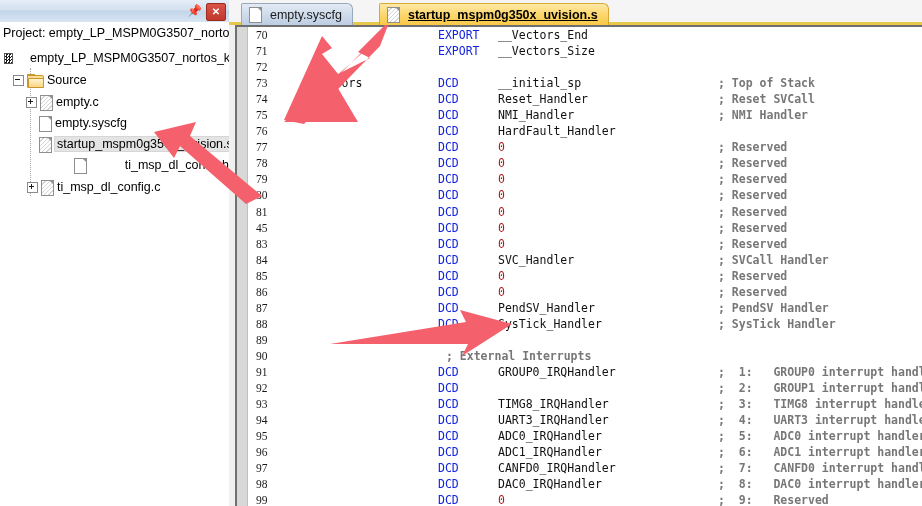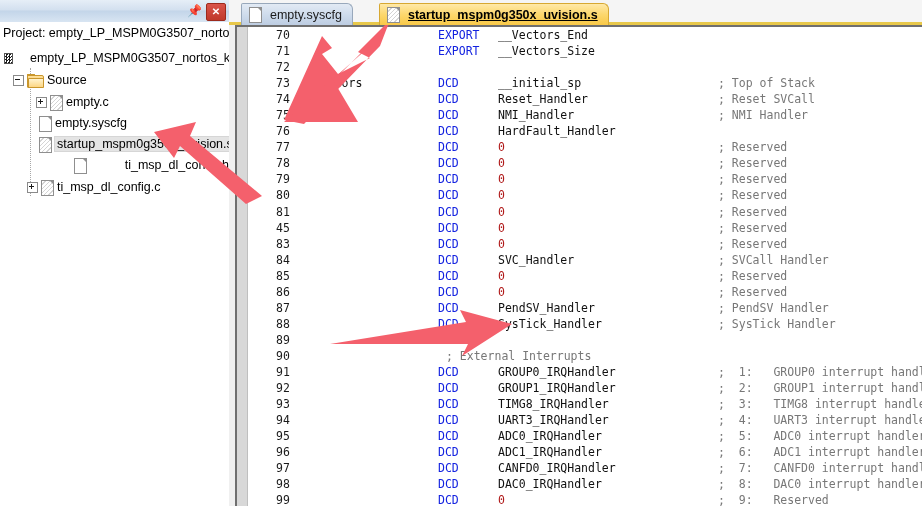--- a/index.html
+++ b/index.html
@@ -173,28 +173,29 @@
     position:absolute;left:11px;top:0;width:676px;height:481px;
     background:#ffffff;
     font-family:"DejaVu Sans Mono","Liberation Mono",monospace;
     font-size:11.5px;
     overflow:hidden;
   }
   .cline{
     position:relative;height:16.05px;line-height:16.05px;white-space:pre;
   }
   .ln{
-    position:absolute;left:16px;width:38px;text-align:center;
+    position:absolute;left:8px;width:38px;text-align:left;
     color:#1a1a1a;
+    font-family:Liberation Serif, serif;
   }
   .col-label{position:absolute;left:52px;color:#101010;}
   .col-op{position:absolute;left:190px;color:#1322e0;}
   .col-val{position:absolute;left:250px;color:#101010;}
   .col-val.zero{color:#b01a1a;}
-  .col-cmt{position:absolute;left:470px;color:#777777;}
+  .col-cmt{position:absolute;left:470px;color:#777777;font-weight:bold;}
   .col-cmt.inline{position:absolute;left:198px;color:#777777;}
 
   
   .arrow{position:absolute;pointer-events:none;}
   #arrow-1{left:262px;top:18px;}
   #arrow-2{left:150px;top:100px;}
   #arrow-3{left:330px;top:310px;}
 </style>
 </head>
 <body>
@@ -223,21 +224,21 @@
       <div class="tree-row" style="top:48px;padding-left:13px;">
         <span class="expander"></span>
         <span class="ico ico-folder">
           <span class="f-tab"></span>
             <span class="f-back"></span>
             <span class="f-front"></span>
         </span>
         <span class="row-label">Source</span>
       </div>
 
-      <div class="tree-row" style="top:70px;padding-left:36px;">
+      <div class="tree-row" style="top:70px;padding-left:26px;">
         <span class="expander plus"></span>
         <span class="ico ico-file">
           <span class="page hatched"></span>
             <span class="fold"></span>
         </span>
         <span class="row-label">empty.c</span>
       </div>
 
       <div class="tree-row" style="top:91px;padding-left:27px;">
         <span class="expander-spacer"></span>
@@ -317,21 +318,21 @@
           <div class="cline"><span class="ln">45</span><span class="col-op">DCD</span><span class="col-val zero">0</span><span class="col-cmt">; Reserved</span></div>
           <div class="cline"><span class="ln">83</span><span class="col-op">DCD</span><span class="col-val zero">0</span><span class="col-cmt">; Reserved</span></div>
           <div class="cline"><span class="ln">84</span><span class="col-op">DCD</span><span class="col-val">SVC_Handler</span><span class="col-cmt">; SVCall Handler</span></div>
           <div class="cline"><span class="ln">85</span><span class="col-op">DCD</span><span class="col-val zero">0</span><span class="col-cmt">; Reserved</span></div>
           <div class="cline"><span class="ln">86</span><span class="col-op">DCD</span><span class="col-val zero">0</span><span class="col-cmt">; Reserved</span></div>
           <div class="cline"><span class="ln">87</span><span class="col-op">DCD</span><span class="col-val">PendSV_Handler</span><span class="col-cmt">; PendSV Handler</span></div>
           <div class="cline"><span class="ln">88</span><span class="col-op">DCD</span><span class="col-val">SysTick_Handler</span><span class="col-cmt">; SysTick Handler</span></div>
           <div class="cline"><span class="ln">89</span></div>
           <div class="cline"><span class="ln">90</span><span class="col-cmt inline">; External Interrupts</span></div>
           <div class="cline"><span class="ln">91</span><span class="col-op">DCD</span><span class="col-val">GROUP0_IRQHandler</span><span class="col-cmt">;  1:   GROUP0 interrupt handler</span></div>
-          <div class="cline"><span class="ln">92</span><span class="col-op">DCD</span><span class="col-val">GROUP1_IRQHandler</span><span class="col-cmt">;  2:   GROUP1 interrupt handler</span></div>
+          <div class="cline"><span class="ln">92</span><span class="col-op">DCD</span><span class="col-cmt">;  2:   GROUP1 interrupt handler</span></div>
           <div class="cline"><span class="ln">93</span><span class="col-op">DCD</span><span class="col-val">TIMG8_IRQHandler</span><span class="col-cmt">;  3:   TIMG8 interrupt handler</span></div>
           <div class="cline"><span class="ln">94</span><span class="col-op">DCD</span><span class="col-val">UART3_IRQHandler</span><span class="col-cmt">;  4:   UART3 interrupt handler</span></div>
           <div class="cline"><span class="ln">95</span><span class="col-op">DCD</span><span class="col-val">ADC0_IRQHandler</span><span class="col-cmt">;  5:   ADC0 interrupt handler</span></div>
           <div class="cline"><span class="ln">96</span><span class="col-op">DCD</span><span class="col-val">ADC1_IRQHandler</span><span class="col-cmt">;  6:   ADC1 interrupt handler</span></div>
           <div class="cline"><span class="ln">97</span><span class="col-op">DCD</span><span class="col-val">CANFD0_IRQHandler</span><span class="col-cmt">;  7:   CANFD0 interrupt handler</span></div>
           <div class="cline"><span class="ln">98</span><span class="col-op">DCD</span><span class="col-val">DAC0_IRQHandler</span><span class="col-cmt">;  8:   DAC0 interrupt handler</span></div>
           <div class="cline"><span class="ln">99</span><span class="col-op">DCD</span><span class="col-val zero">0</span><span class="col-cmt">;  9:   Reserved</span></div>
         </div>
     </div>
   </div>

